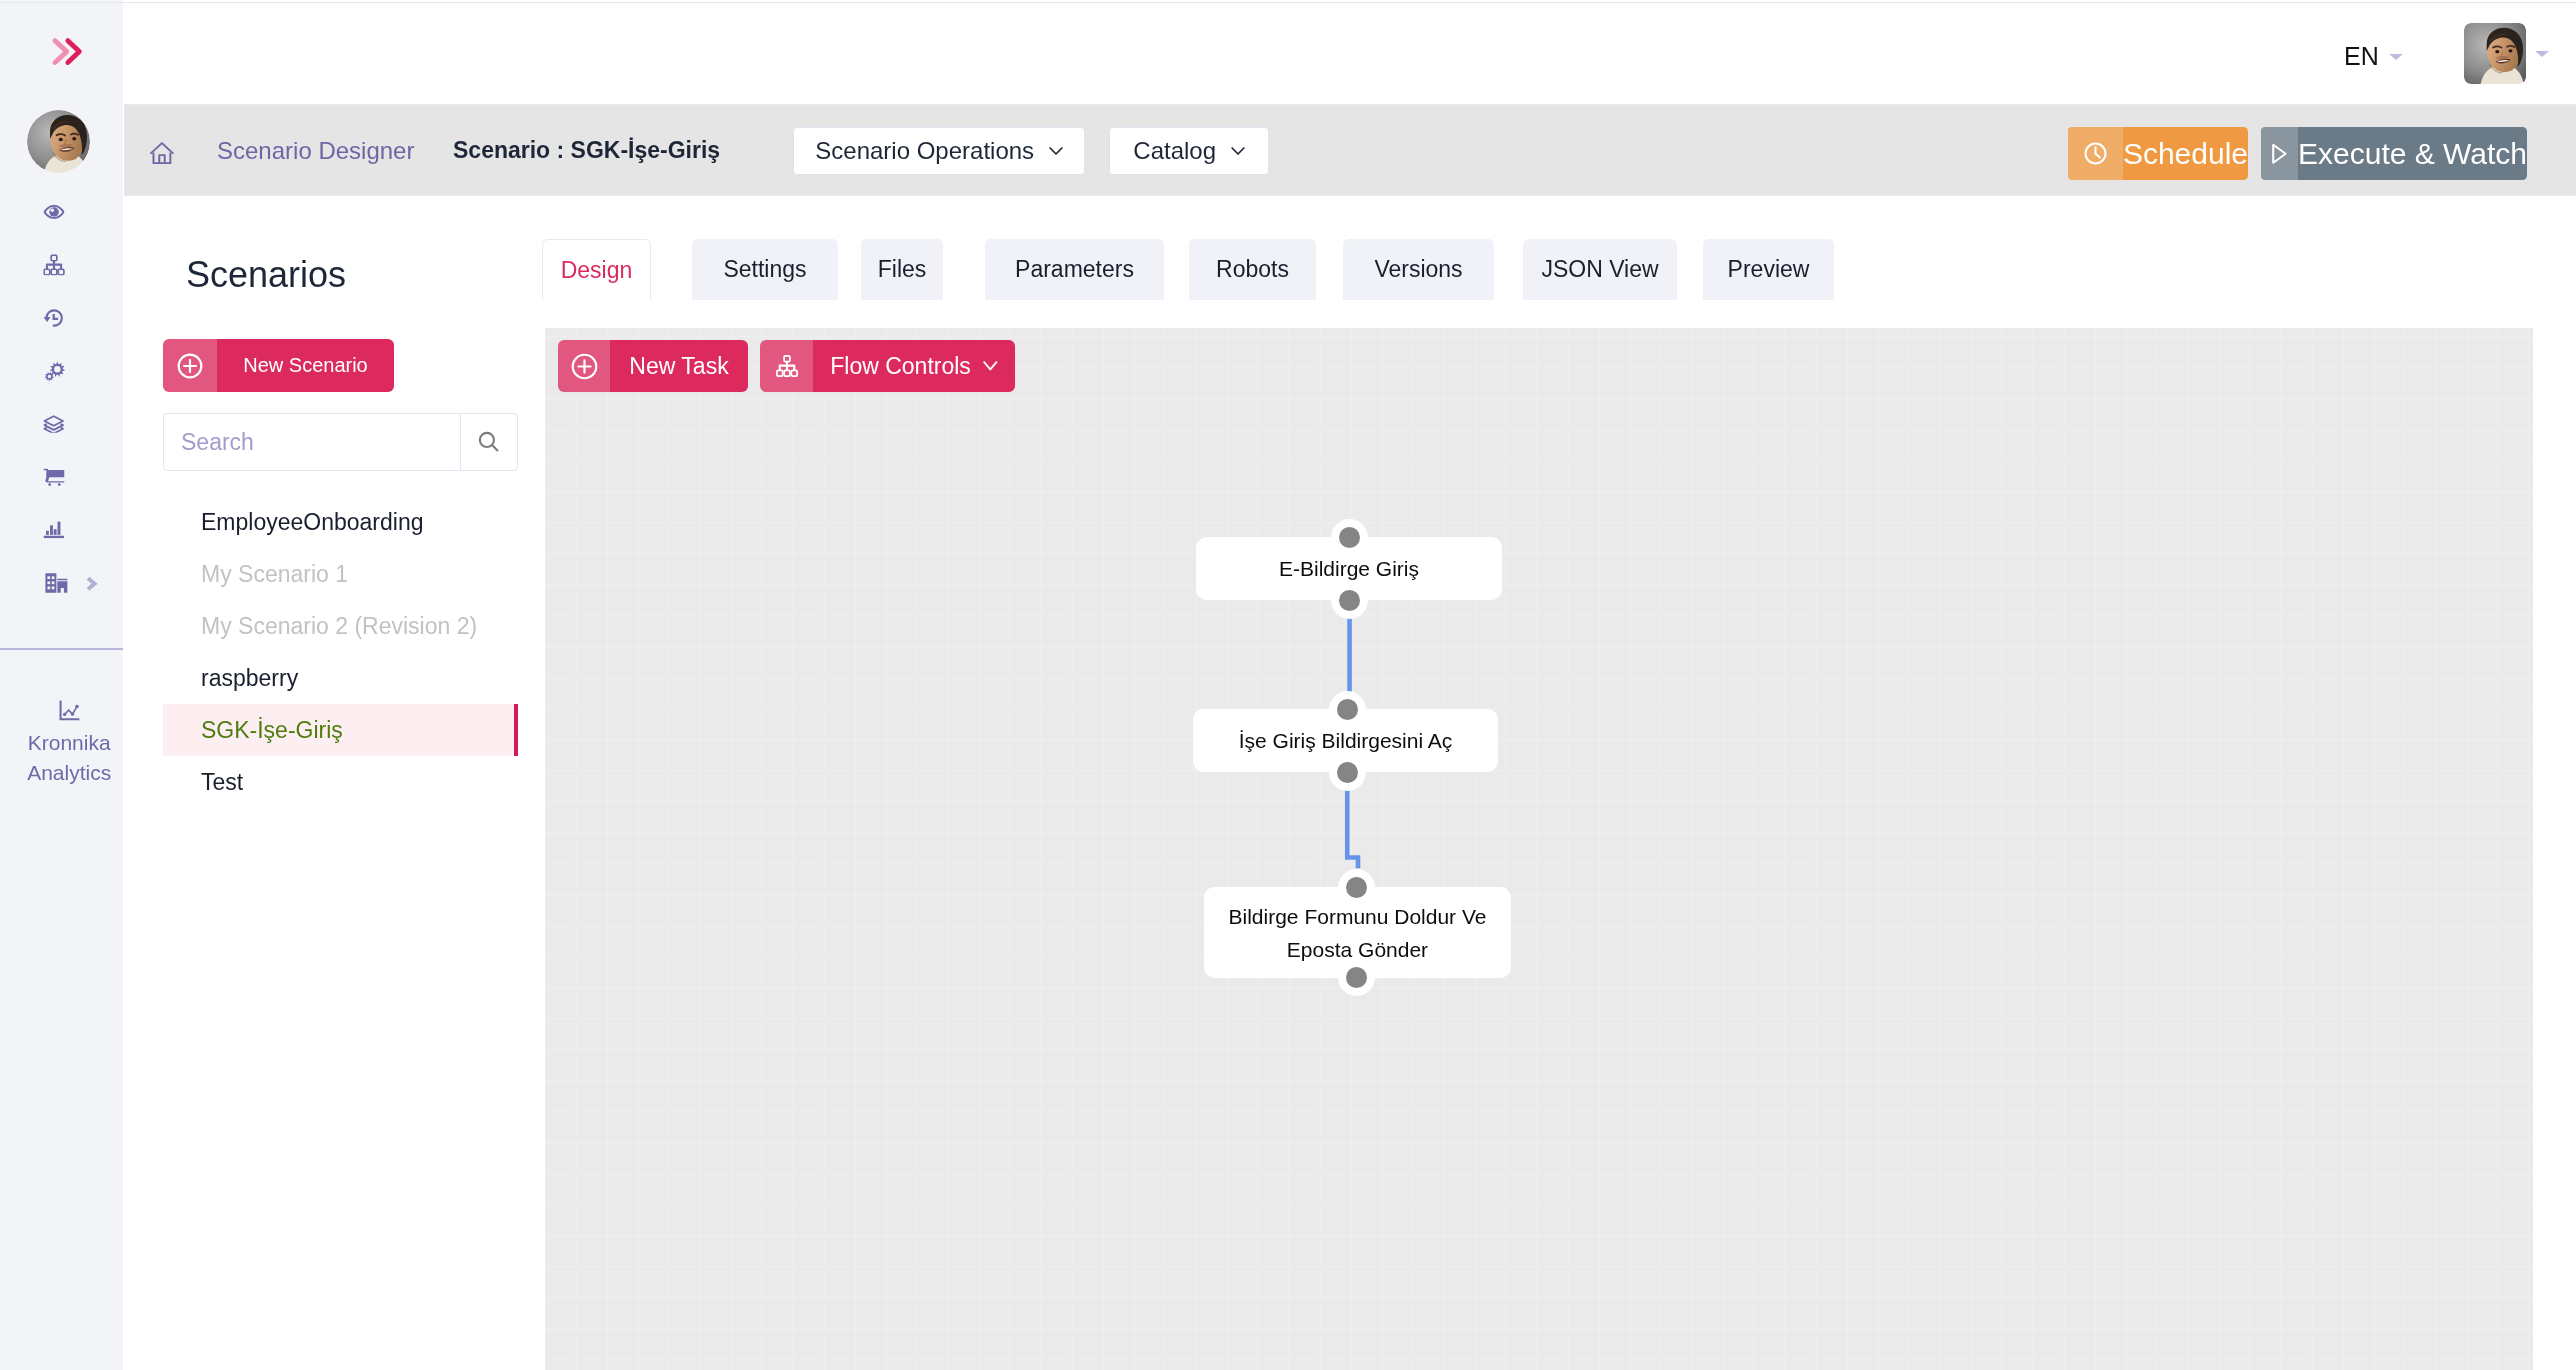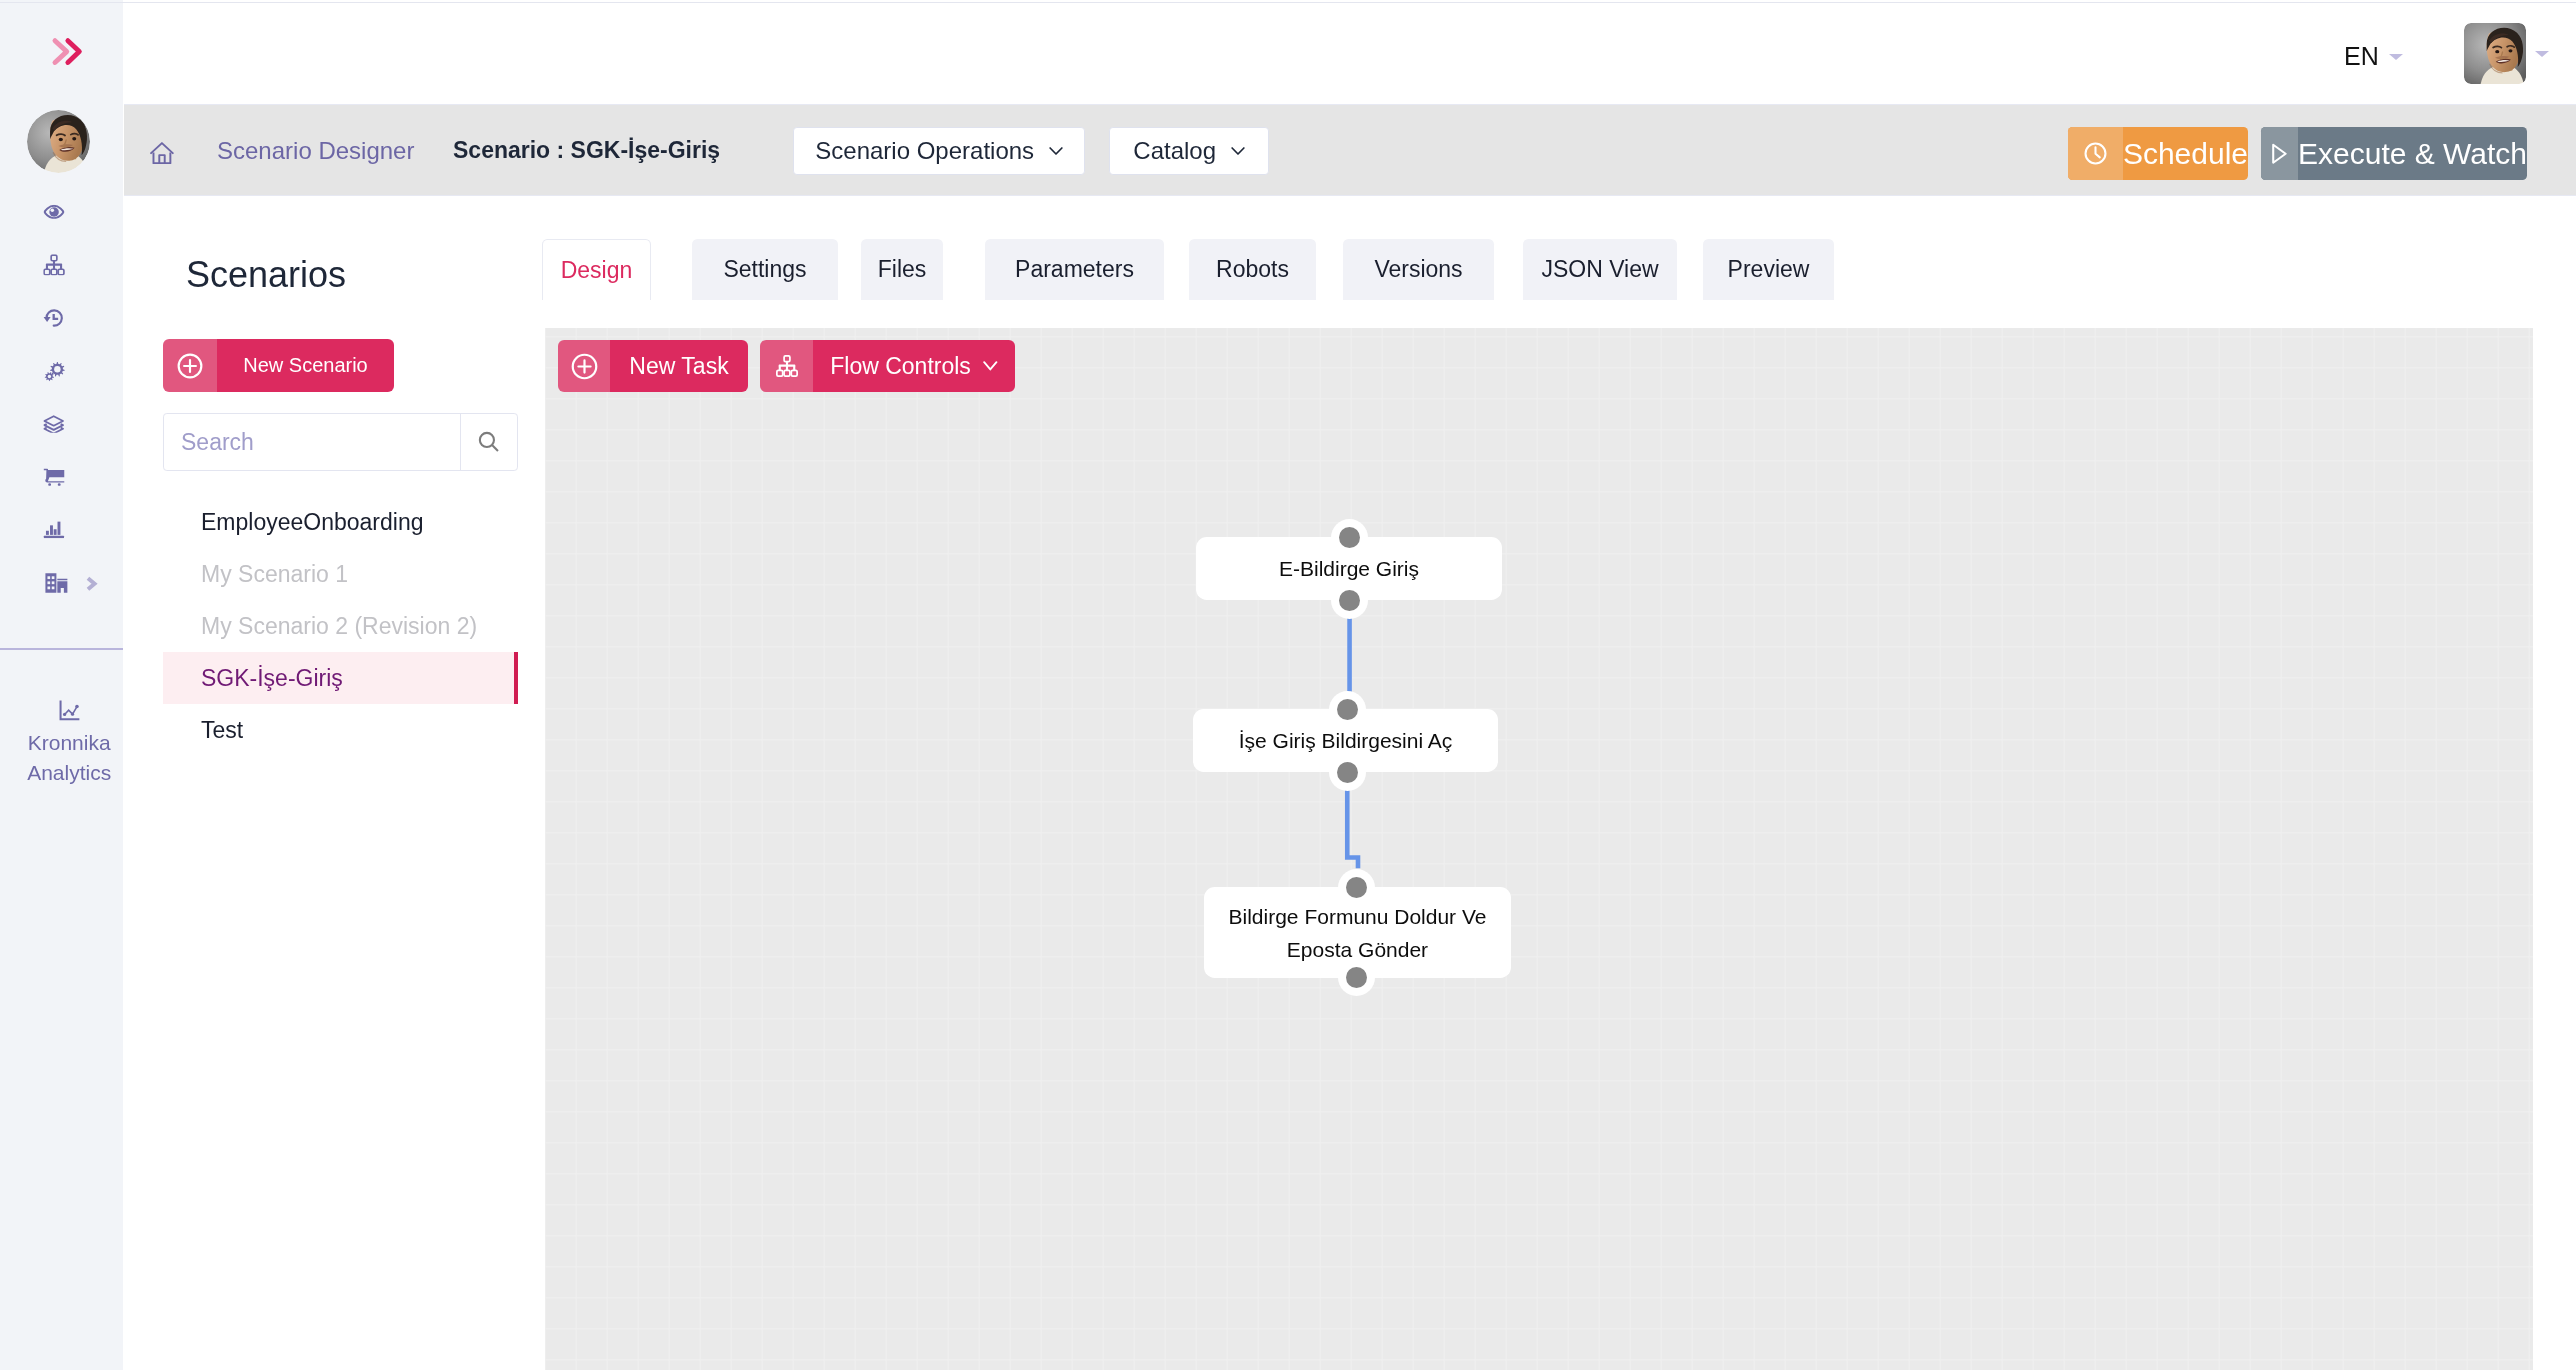--- a/index.html
+++ b/index.html
@@ -56,21 +56,21 @@
               color:#fff;font-size:20px;}
   .searchbox{position:absolute;left:163px;top:413px;width:355px;height:58px;border:0.8px solid #e3e5f0;
              border-radius:3.8px;box-sizing:border-box;display:flex;}
   .searchbox .inp{flex:1;display:flex;align-items:center;padding-left:17px;font-size:23px;color:#a09dca;}
   .searchbox .sbtn{width:56px;border-left:0.8px solid #e3e5f0;display:flex;align-items:center;justify-content:center;}
   .slist{position:absolute;left:163px;top:496px;width:355px;}
   .srow{position:relative;height:52px;display:flex;align-items:center;}
   .srow .lbl{position:absolute;left:38px;font-size:23px;color:#1a1f2e;white-space:nowrap;}
   .srow.muted .lbl{color:#c2c2c6;}
   .srow.sel{background:#fdeef1;}
-  .srow.sel .lbl{color:#701a75;}
+  .srow.sel .lbl{color:#4d7c0f;}
   .srow.sel::after{content:"";position:absolute;right:0;top:0;width:3.8px;height:52px;background:#d01c52;}
 
   
   .tabs{position:absolute;left:542px;top:239px;height:61px;}
   .tab{position:absolute;top:0;height:61px;display:flex;align-items:center;justify-content:center;
        background:#f1f2f7;border-radius:5.4px 5.4px 0 0;font-size:23px;color:#1a1f2e;
        box-sizing:border-box;}
   .tab.active{background:#fff;color:#dc2a5f;border:0.8px solid #e8eaf2;border-bottom:none;}
 
   
@@ -358,20 +358,23 @@
   <div class="slist">
       <div class="srow">
         <div class="lbl">EmployeeOnboarding</div>
       </div>
       <div class="srow muted">
         <div class="lbl">My Scenario 1</div>
       </div>
       <div class="srow muted">
         <div class="lbl">My Scenario 2 (Revision 2)</div>
       </div>
+      <div class="srow">
+        <div class="lbl">raspberry</div>
+      </div>
       <div class="srow sel">
         <div class="lbl">SGK-İşe-Giriş</div>
       </div>
       <div class="srow">
         <div class="lbl">Test</div>
       </div>
     </div>
 
   <div class="tabs">
       <div class="tab active" style="left: 0px; width: 109px;">Design</div>

